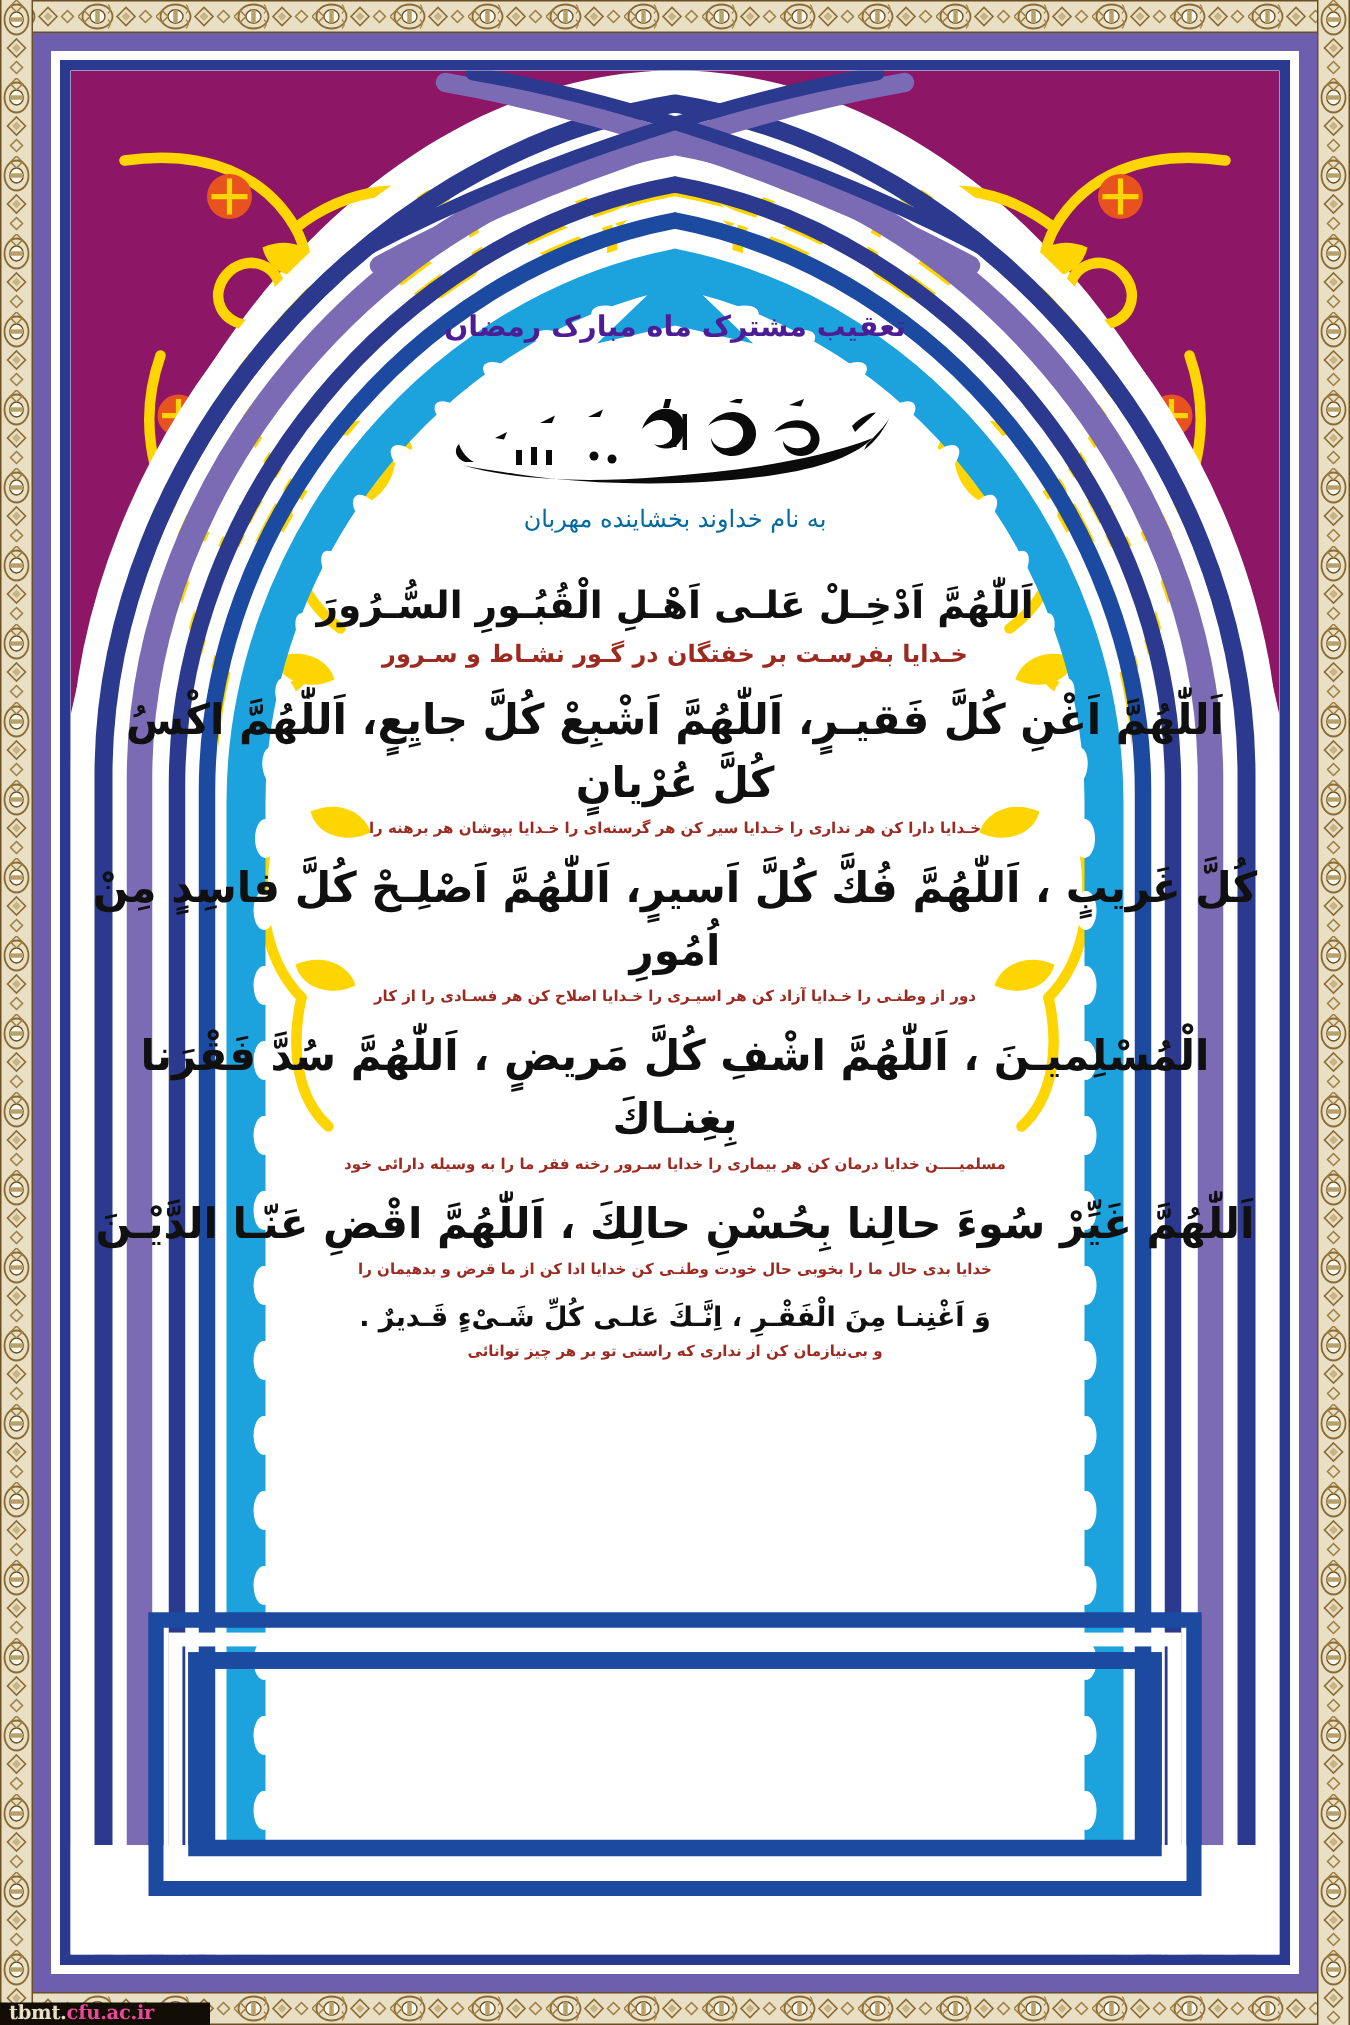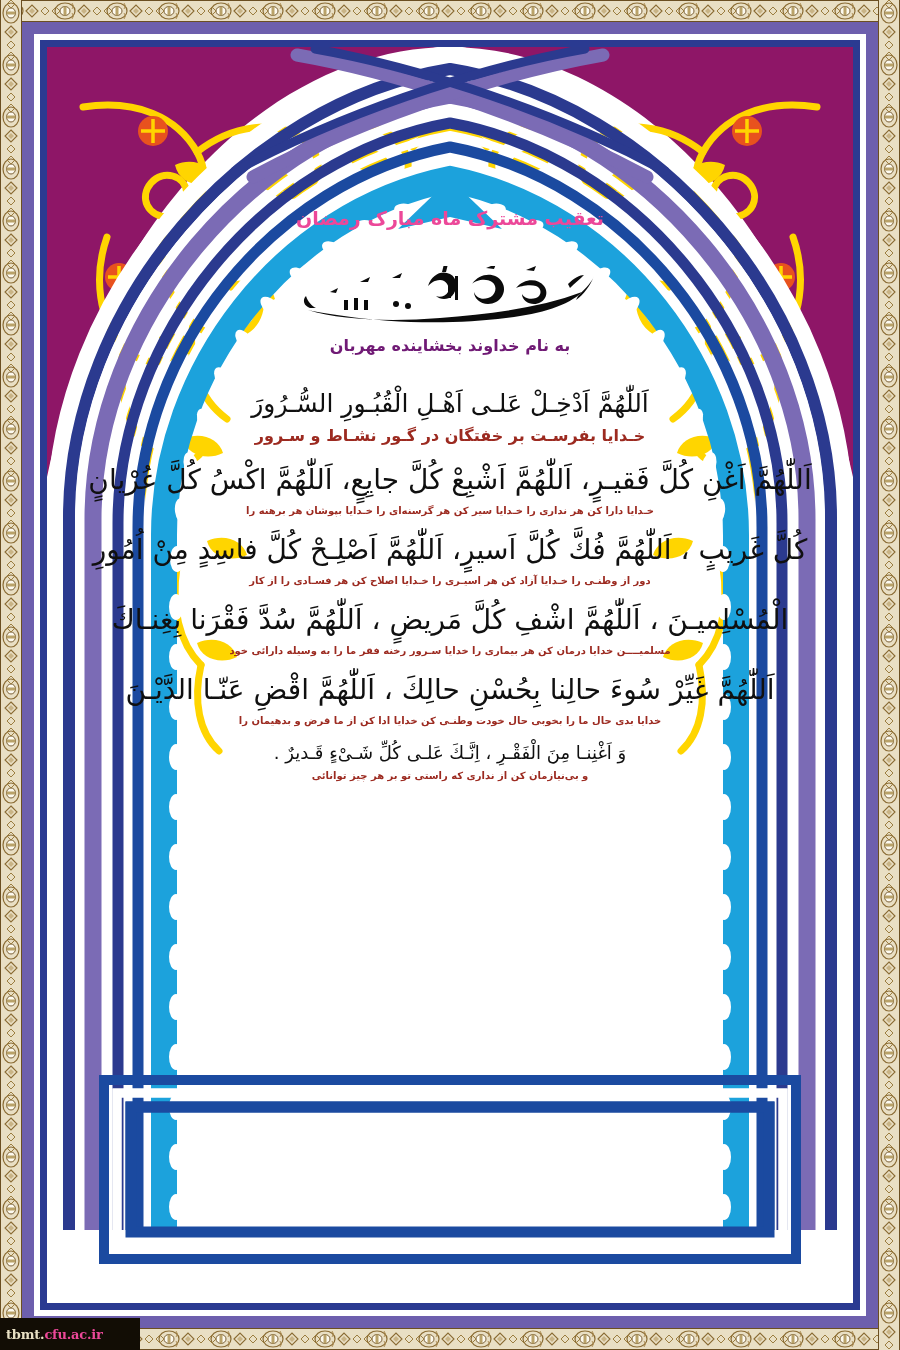--- a/index.html
+++ b/index.html
@@ -40,51 +40,51 @@
   }
   .arch-svg{position:absolute;left:0;top:0;}
 
   
   .content{
     position:absolute;left:60px;right:60px;top:205px;
     text-align:center;direction:rtl;
   }
 
   .title-red{
-    color:#ec4899;font-size:19px;font-weight:bold;letter-spacing:0.5px;
+    color:#4c1d95;font-size:19px;font-weight:bold;letter-spacing:0.5px;
     margin:0 0 34px 0;line-height:1.4;
   }
 
   .bismillah-wrap{margin:0 0 8px 0;}
   .bismillah-svg{display:block;margin:0 auto;}
 
   .bismillah-fa{
-    color:#701a75;font-size:16px;font-weight:bold;margin:6px 0 30px 0;
+    color:#0369a1;font-size:16px;font-weight:normal;margin:6px 0 30px 0;
   }
 
   .verse{margin:0 0 11px 0;}
 
   .ar{
-    color:#101010;font-weight:normal;
+    color:#101010;font-weight:bold;
     font-size:26px;line-height:1.5;
     direction:rtl;white-space:normal;
     margin:0 0 2px 0;letter-spacing:0.5px;
   }
   .ar.narrow{font-size:28px;}
   .fa{
     color:#9c2a20;font-weight:bold;font-size:10px;line-height:1.5;
     direction:rtl;margin:0;
   }
   .v1 .ar{font-size:25px;}
   .v1 .fa{font-size:16px;}
   .vlast .ar{font-size:18px;}
 
   
   .url-tag{
-    position:absolute;left:0;bottom:0;height:32px;width:140px;
+    position:absolute;left:0;bottom:0;height:15px;width:140px;
     background:#120d05;color:#e8e0c4;
     font-family:"DejaVu Serif","Liberation Serif",serif;
     font-weight:bold;font-size:13px;
     display:flex;align-items:center;
     padding-left:6px;box-sizing:border-box;
     direction:ltr;letter-spacing:-0.2px;
     z-index:40;
   }
   .url-tag .dom{color:#ec4899;}
 </style>

